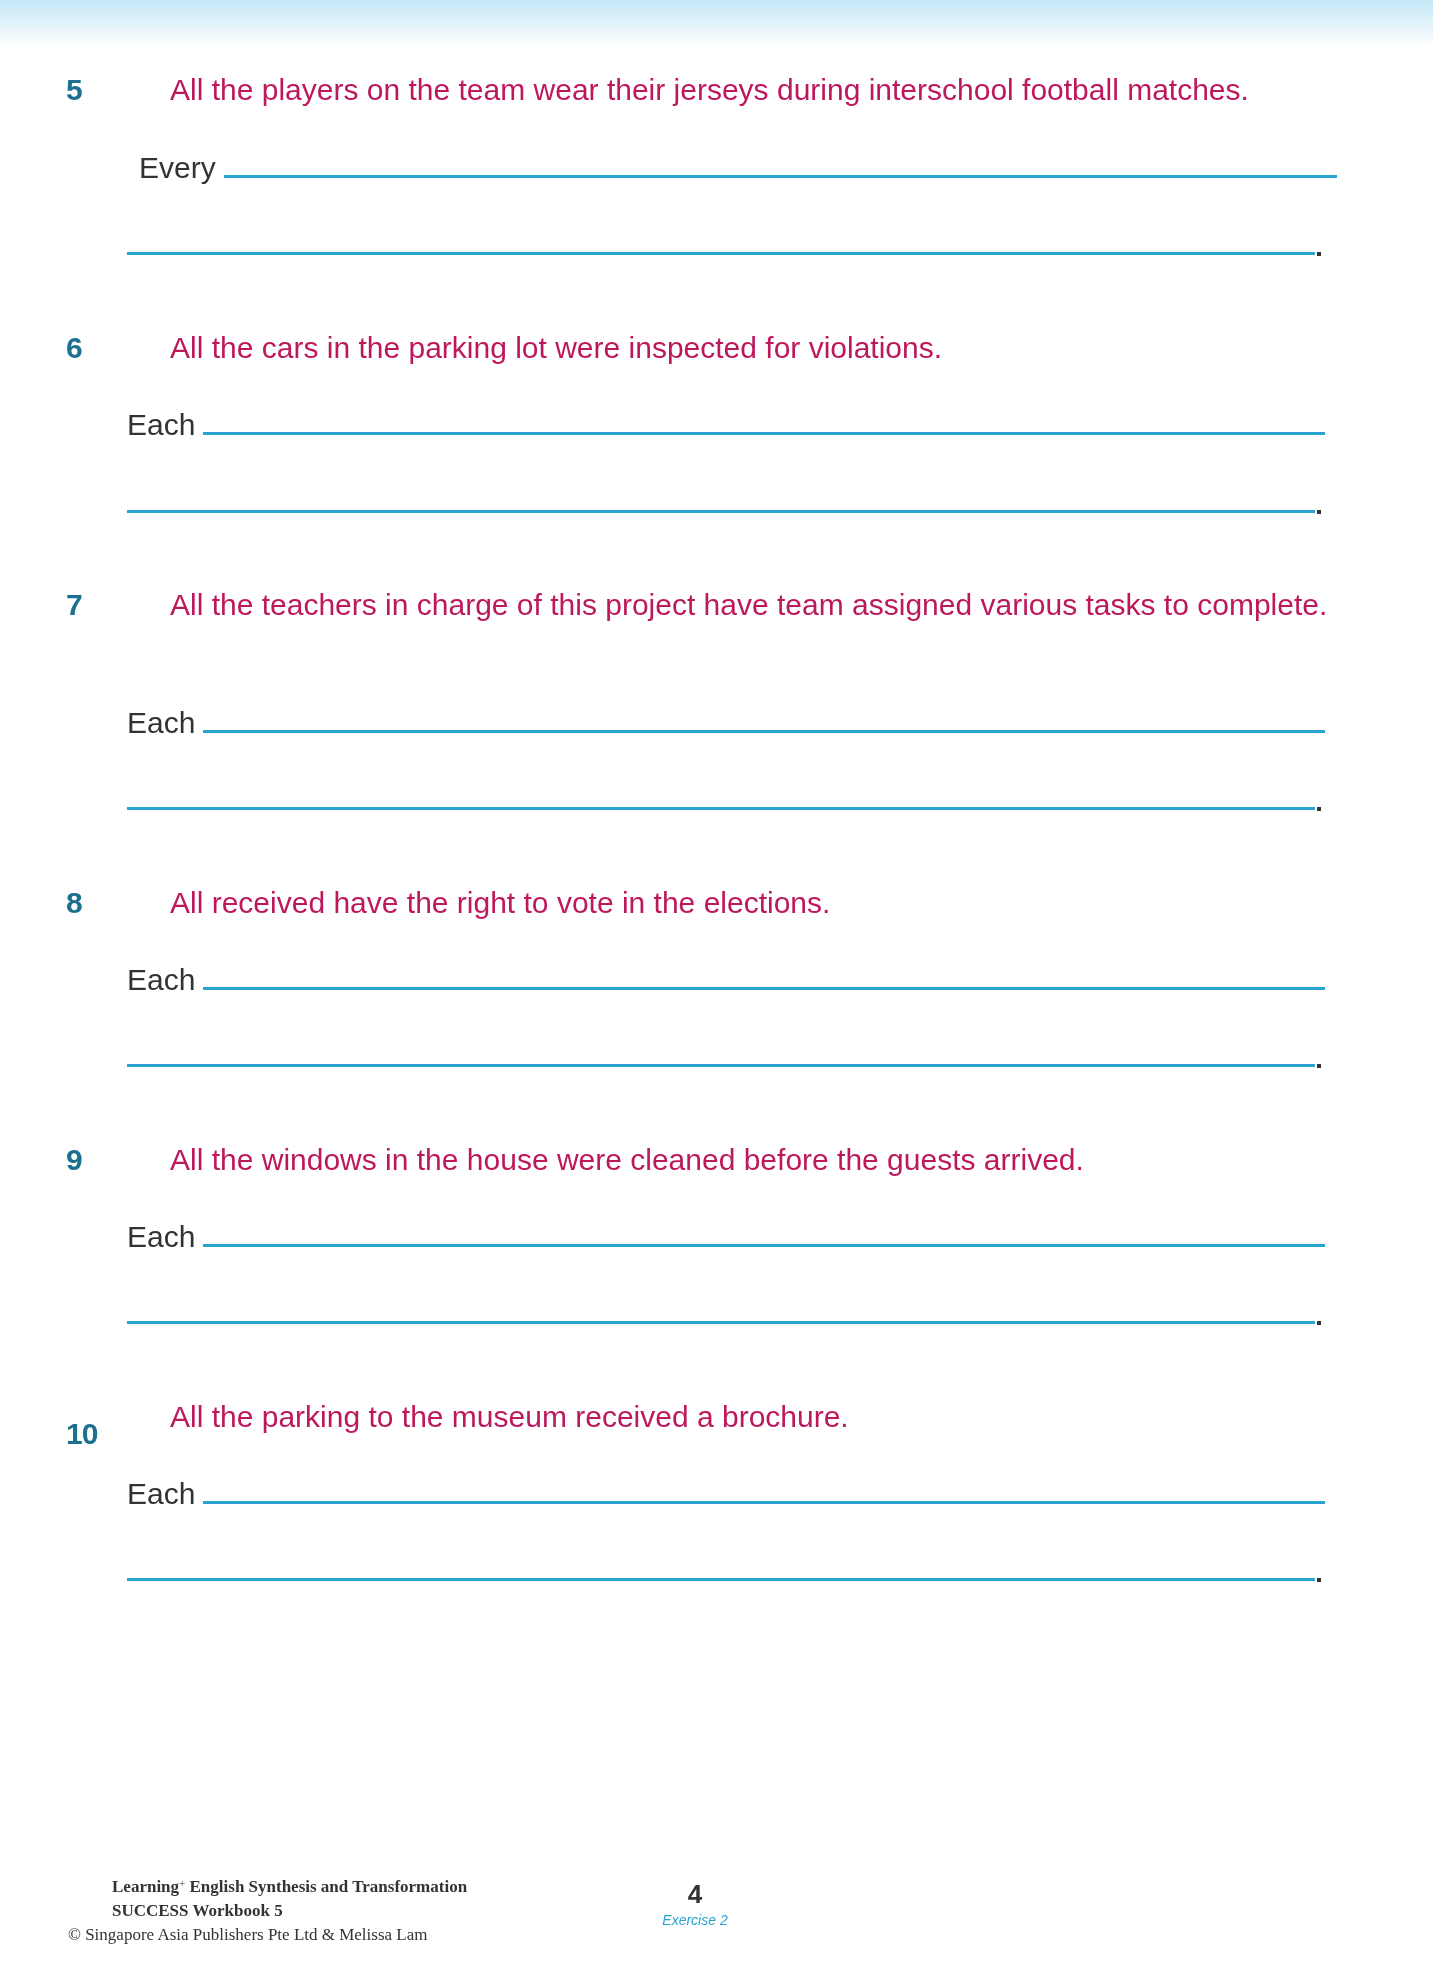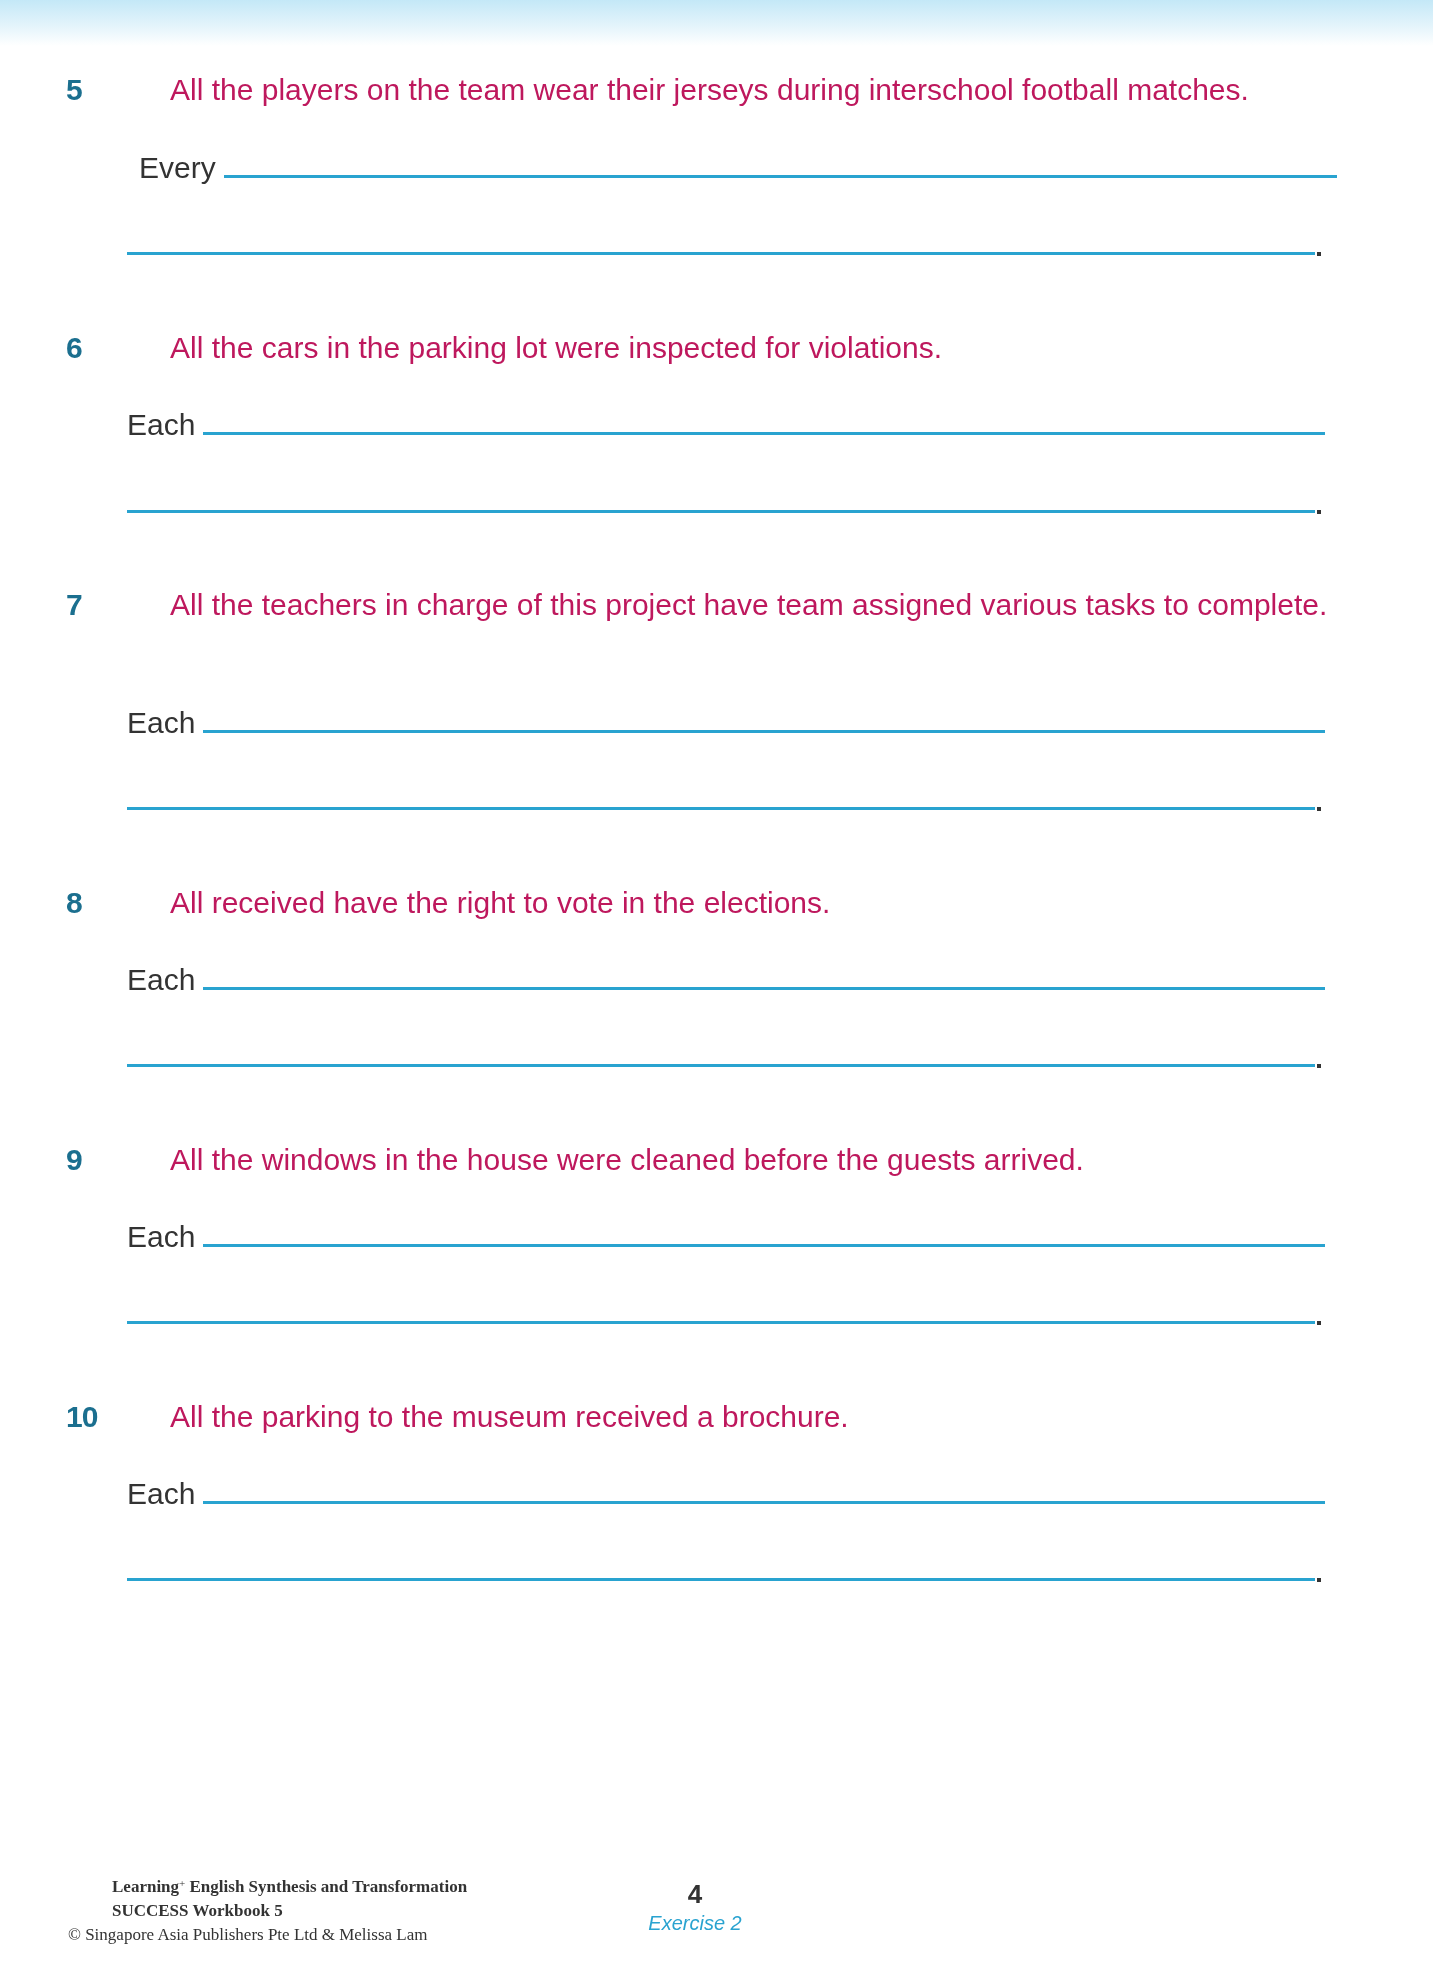--- a/index.html
+++ b/index.html
@@ -15,21 +15,21 @@
   .top-band {
     position: absolute; left: 0; top: 0; width: 1433px; height: 46px;
     background: linear-gradient(to bottom, #c4e8f7 0%, #e3f4fb 55%, #ffffff 100%);
   }
   .question { position: absolute; left: 0; width: 1433px; }
   .q-num {
     position: absolute; left: 66px; top: 0;
     font-size: 30px; line-height: 40px; font-weight: bold;
     color: #1b6f8f;
   }
-  .q-num.two-digit { left: 66px; letter-spacing: -1px; }
+  .q-num.two-digit { left: 66px; letter-spacing: -1px; margin-top: 17px; }
   .q-text {
     position: absolute; left: 127px; top: 0; width: 1197px;
     font-size: 30px; line-height: 40px; text-align: justify;
     color: #be185d;
     margin-left: 43px;
   }
   .answer-row {
     position: absolute; left: 127px; width: 1198px; height: 40px;
     display: flex; align-items: flex-end;
   }
@@ -55,21 +55,21 @@
     color: #333333;
   }
   .footer-left .bold { font-weight: bold; margin-left: 44px; }
   .footer-left sup { font-size: 11px; vertical-align: 5px; font-weight: normal; }
   .page-num {
     position: absolute; left: 660px; width: 70px; top: 1879px;
     text-align: center; font-size: 26px; font-weight: bold; color: #333333;
   }
   .exercise-label {
     position: absolute; left: 620px; width: 150px; top: 1912px;
-    text-align: center; font-size: 20px; font-style: italic; color: #29a3d0;
+    text-align: center; font-size: 14px; font-style: italic; color: #29a3d0;
   }
 </style>
 </head>
 <body>
 
 <div class="top-band"></div>
 
 <div class="question" style="top:70px;">
   <div class="q-num">5</div>
   <div class="q-text">All the players on the team wear their jerseys during interschool football matches.</div>

